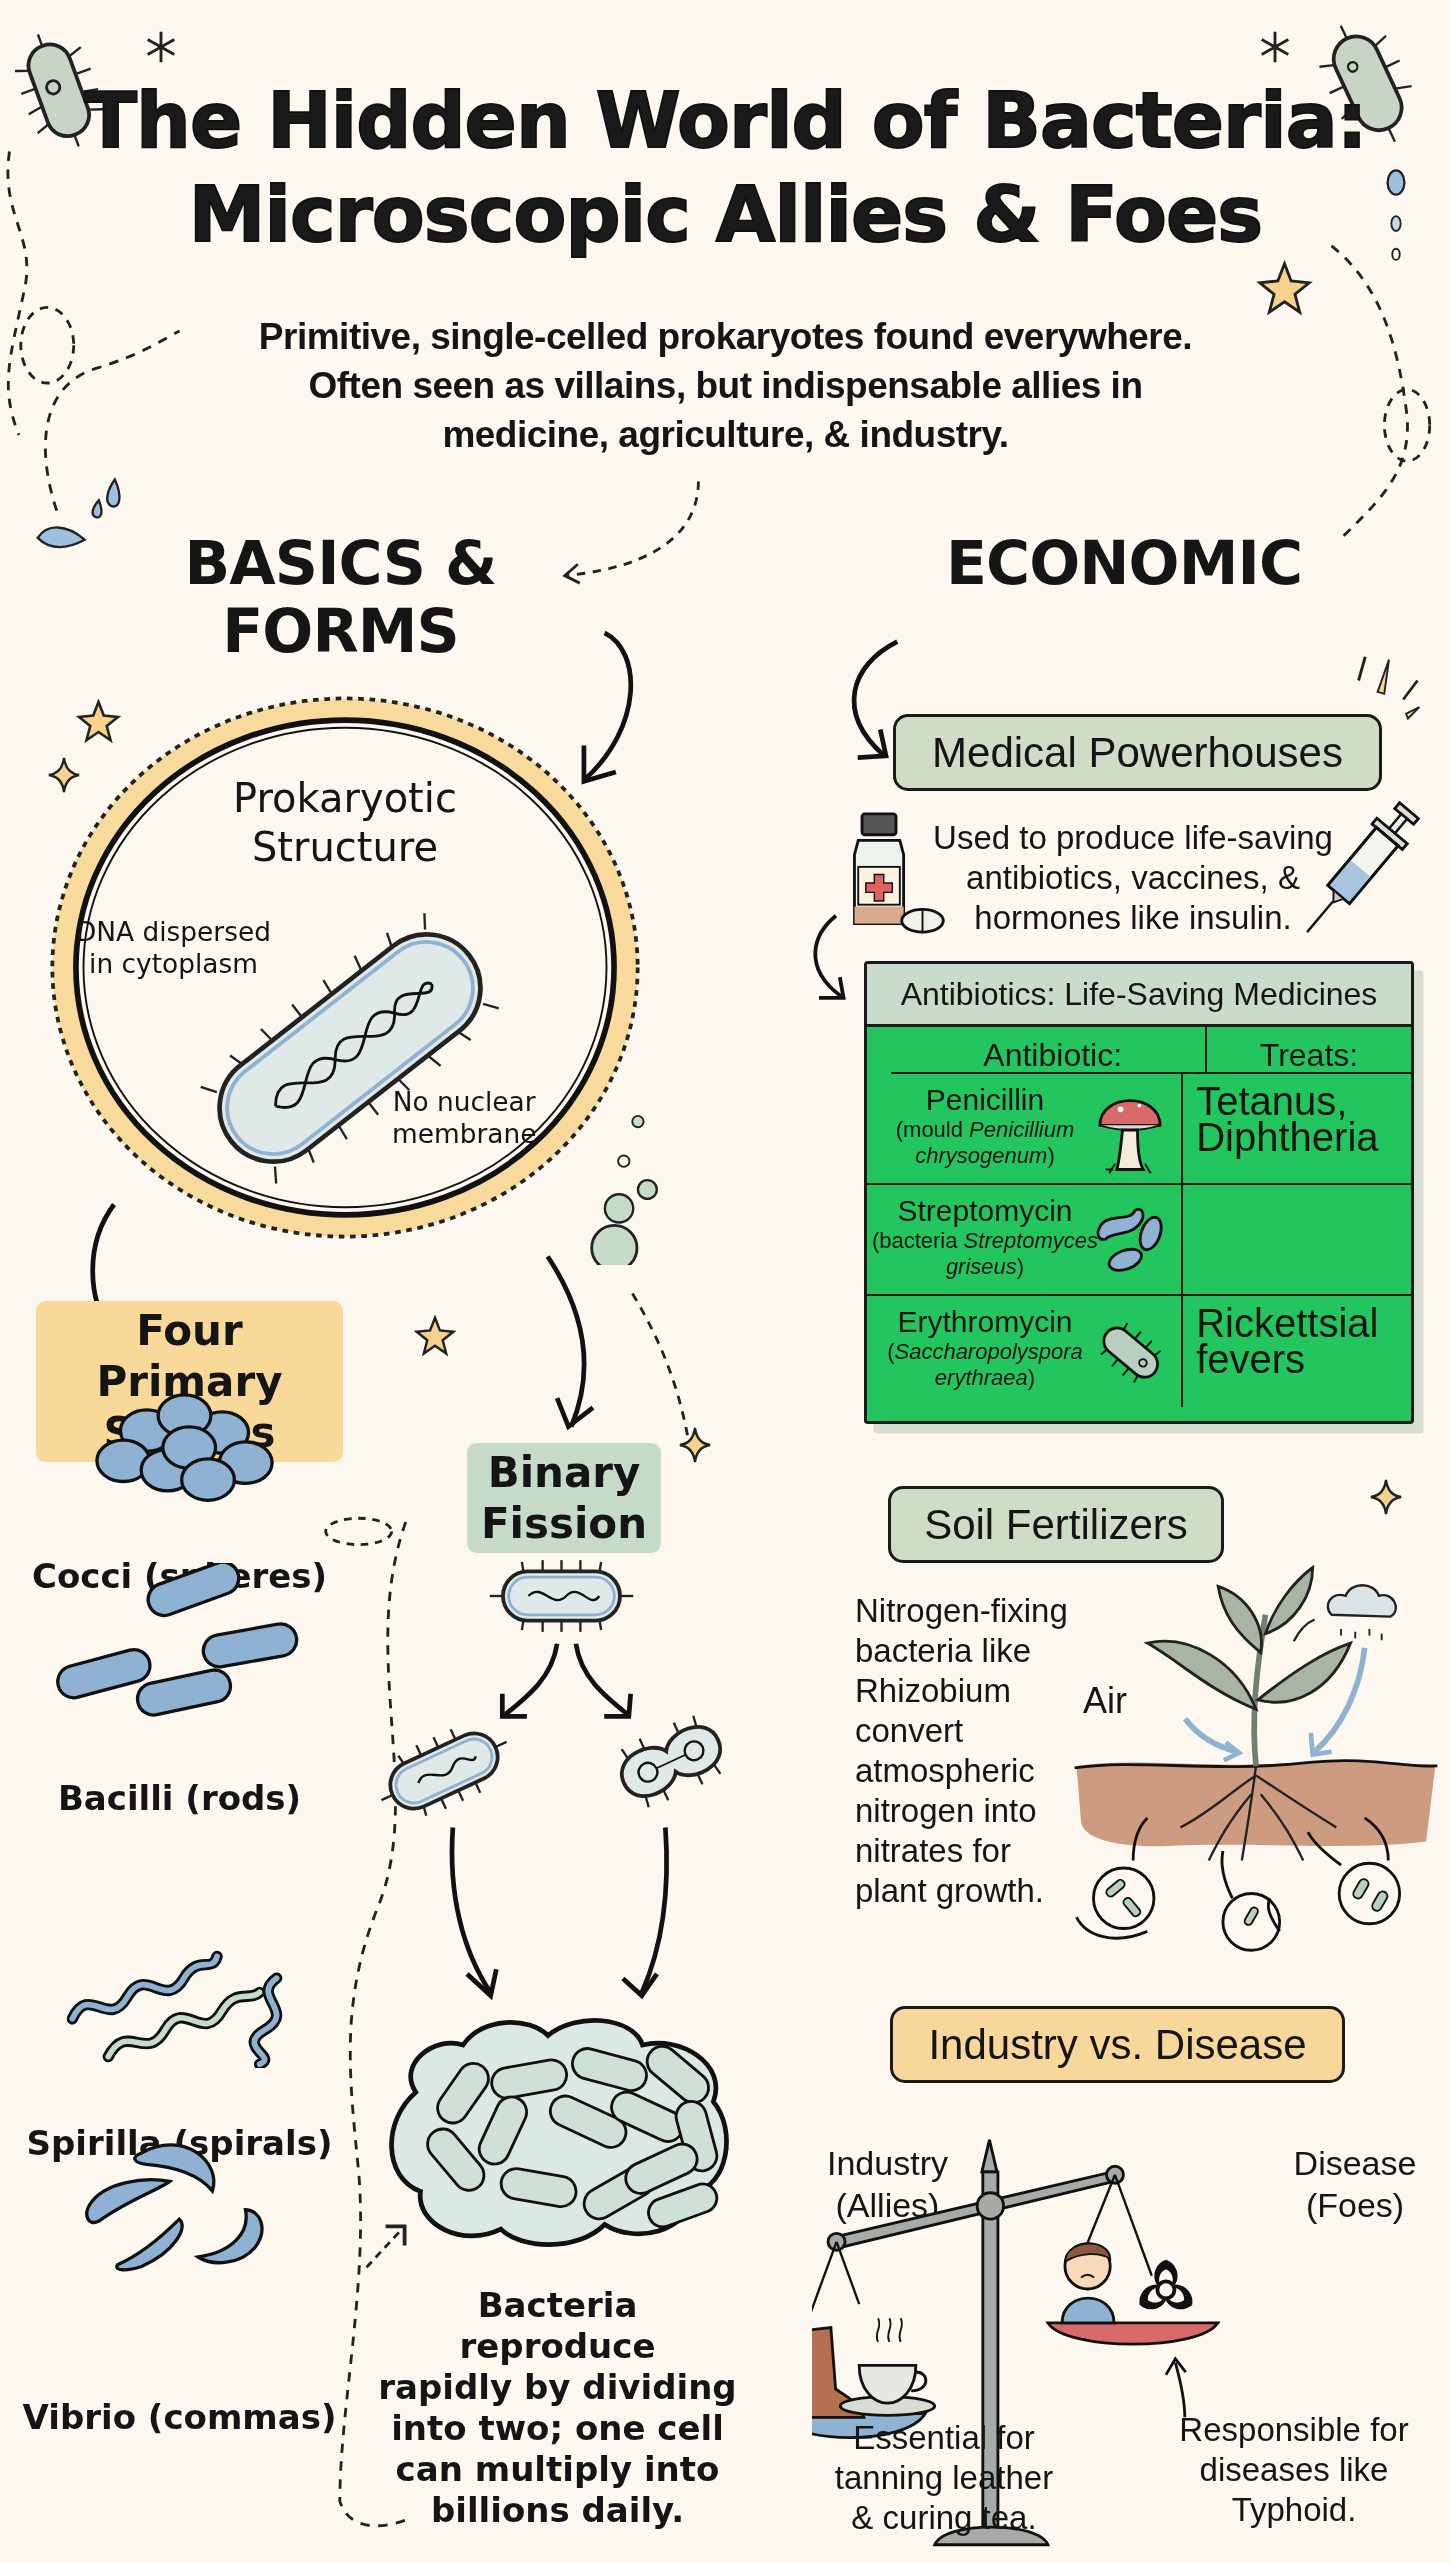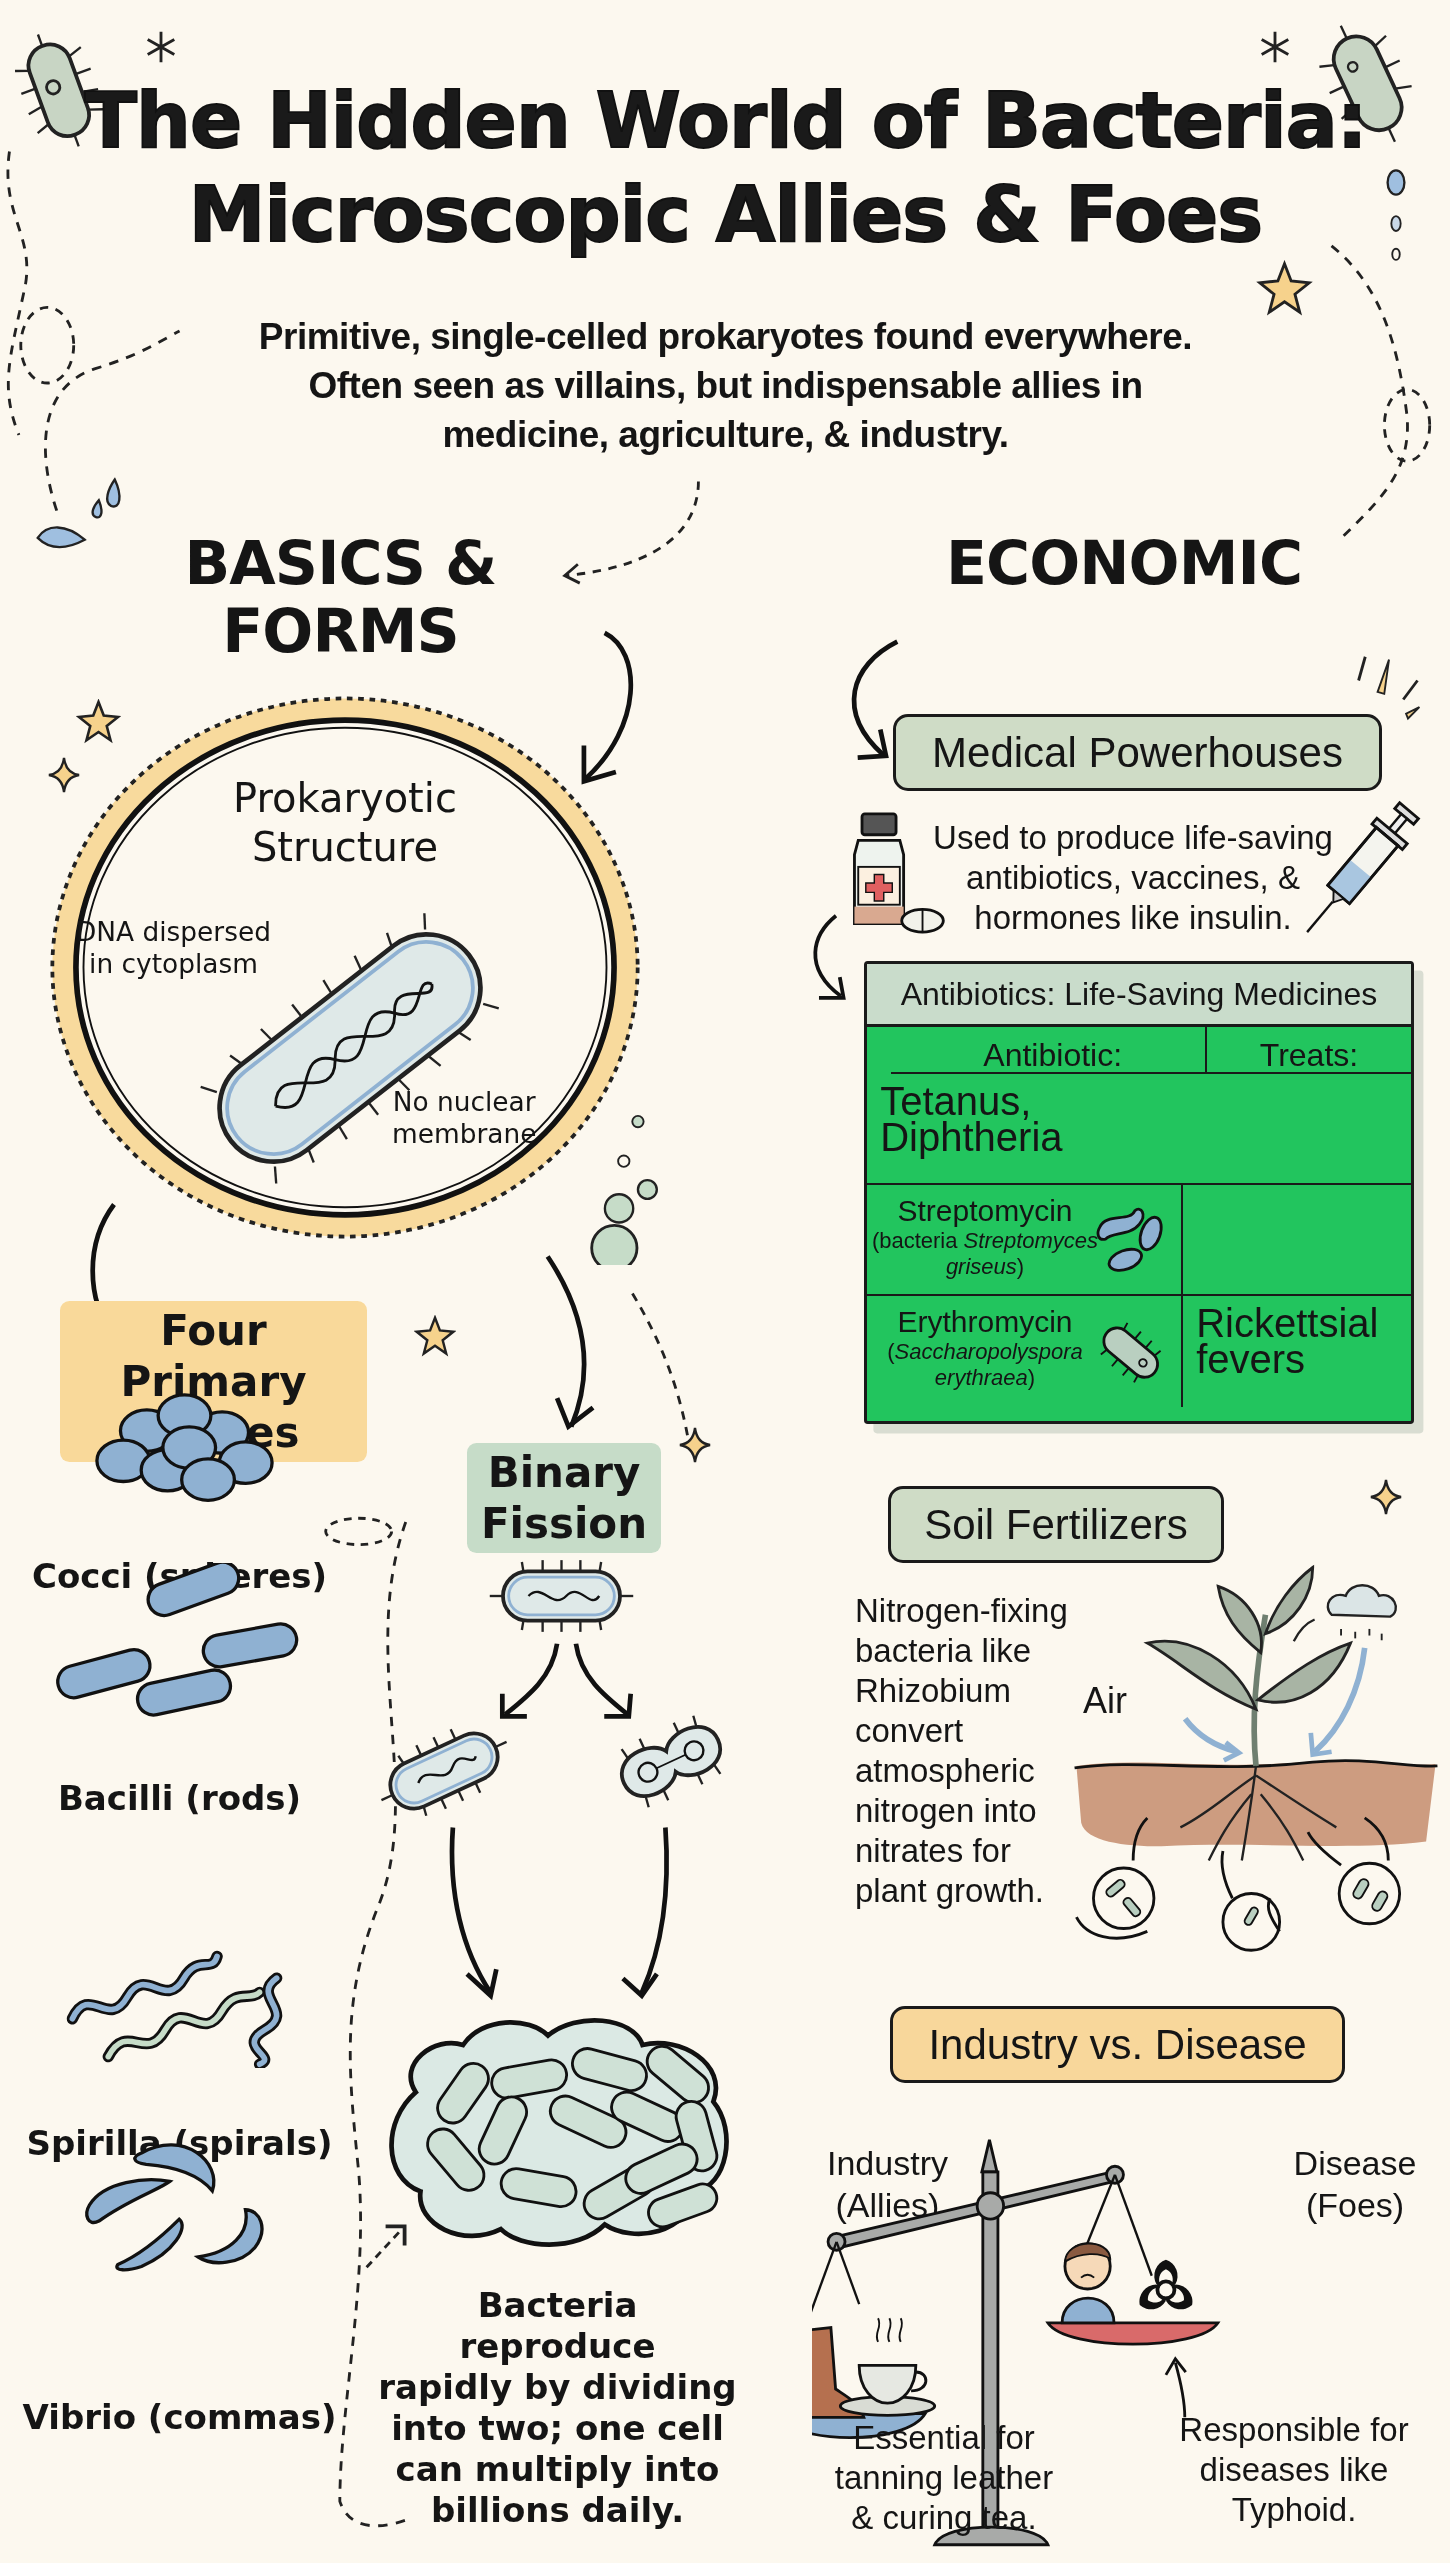--- a/index.html
+++ b/index.html
@@ -263,21 +263,21 @@
 <svg class="decor" style="left:623px;top:1284px" width="85" height="189" viewBox="0 0 90 200">
   <path d="M10 10 C 40 60, 60 110, 70 170" fill="none" stroke="#222" stroke-width="3" stroke-dasharray="9 8"></path>
 </svg>
 <svg class="decor" style="left:678px;top:1426px" width="34" height="38" viewBox="0 0 36 40">
   <path d="M18 2 Q20 18 34 20 Q20 22 18 38 Q16 22 2 20 Q16 18 18 2 Z" fill="#f6d28c" stroke="#222" stroke-width="2.5"></path>
 </svg>
 <svg class="decor" style="left:414px;top:1315px" width="42" height="42" viewBox="0 0 60 60">
   <path d="M30 4 L37 22 L56 24 L41 36 L46 55 L30 44 L14 55 L19 36 L4 24 L23 22 Z" fill="#f6d28c" stroke="#222" stroke-width="3.5"></path>
 </svg>
 
-<div class="brush yellow" style="left:60px;top:1301px;width:307px">
+<div class="brush yellow" style="left:36px;top:1301px;width:307px">
   <span>Four Primary</span>
   <span>Shapes</span>
 </div>
 
 <svg class="decor" style="left:90px;top:1393px" width="189" height="113" viewBox="0 0 200 120">
   <g fill="#8fb1d2" stroke="#111" stroke-width="3.5">
     <ellipse cx="60" cy="40" rx="28" ry="22"></ellipse>
     <ellipse cx="140" cy="42" rx="28" ry="22"></ellipse>
     <ellipse cx="100" cy="24" rx="28" ry="22"></ellipse>
     <ellipse cx="35" cy="72" rx="28" ry="22"></ellipse>
@@ -476,20 +476,32 @@
 </svg>
 
 <div class="ab-table">
   <div class="ab-head">Antibiotics: Life-Saving Medicines</div>
   <div class="ab-cols">
     <div class="ab-c1">Antibiotic:</div>
     <div class="ab-c2">Treats:</div>
   </div>
 
   <div class="ab-row">
+    <div class="ab-name">
+      <div class="nm">Penicillin</div>
+      <div class="src"><span>(mould </span><i>Penicillium chrysogenum</i><span>)</span></div>
+      <svg class="ab-icon" viewBox="0 0 80 100">
+        <path d="M8 45 C 8 10, 72 10, 72 45 Z" fill="#d96a6a" stroke="#111" stroke-width="3"></path>
+        <path d="M8 45 Q 40 55 72 45" fill="#ddd" stroke="#111" stroke-width="2"></path>
+        <path d="M32 50 C 30 70, 28 85, 26 92 L 54 92 C 50 85, 48 70, 48 50 Z" fill="#f3ecdc" stroke="#111" stroke-width="3"></path>
+        <circle cx="30" cy="28" r="3" fill="#fff"></circle>
+          <circle cx="50" cy="24" r="2" fill="#fff"></circle>
+        <path d="M18 96 L24 86 M62 96 L56 86 M14 92 L22 92" stroke="#111" stroke-width="2"></path>
+      </svg>
+    </div>
     <div class="ab-treat">
       <span>Tetanus,</span>
       <span>Diphtheria</span>
     </div>
   </div>
 
   <div class="ab-row">
     <div class="ab-name">
       <div class="nm">Streptomycin</div>
       <div class="src"><span>(bacteria </span><i>Streptomyces griseus</i><span>)</span></div>

